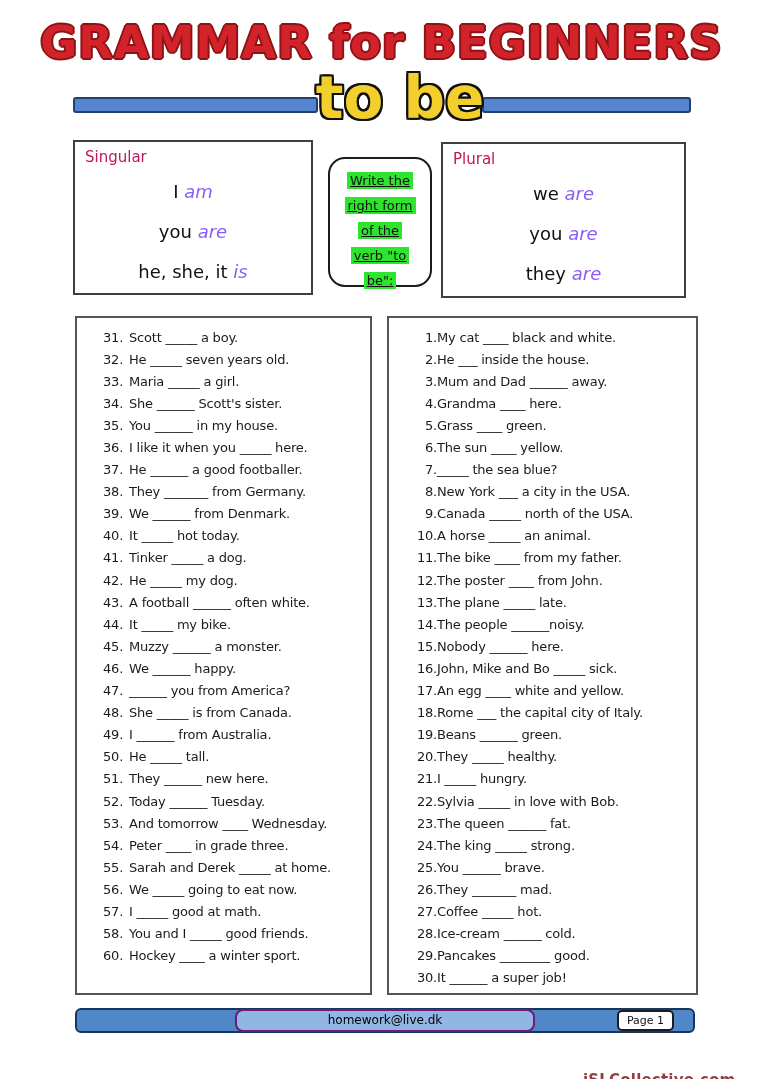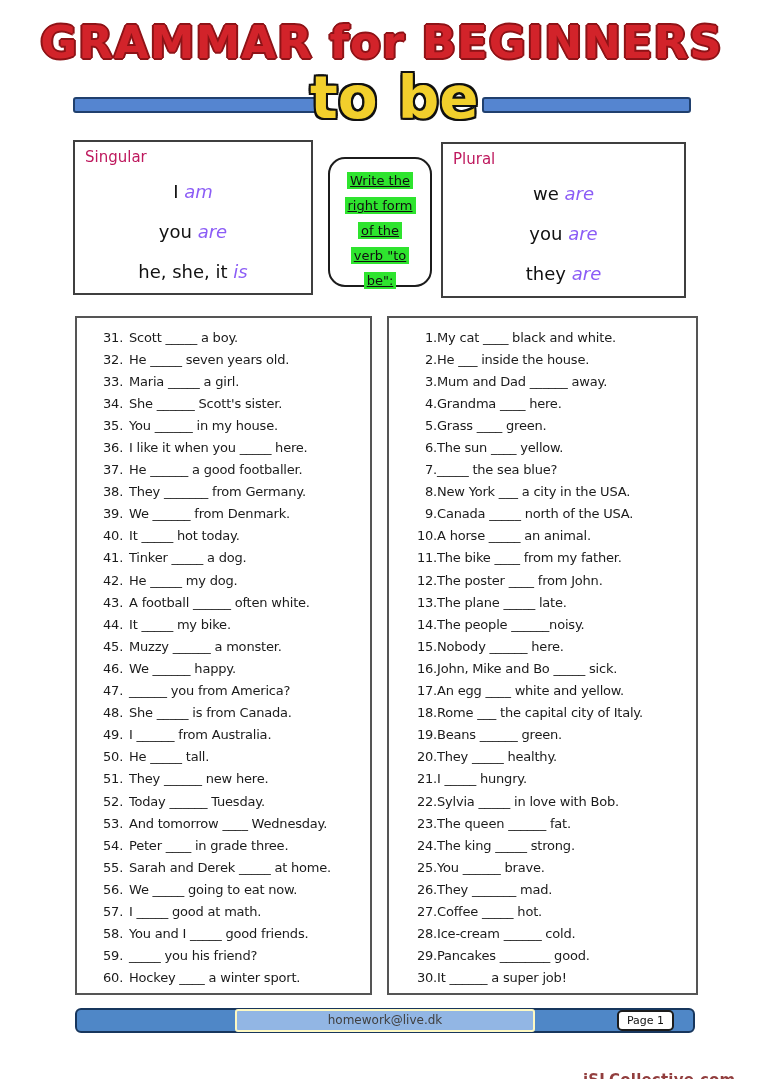--- a/index.html
+++ b/index.html
@@ -11,21 +11,21 @@
 
   
   .title{
     left:0;top:16px;width:763px;text-align:center;
     font-size:45px;font-weight:bold;letter-spacing:1px;color:#d2232a;
     text-shadow:-2px 0 #8e1317,2px 0 #8e1317,0 -2px #8e1317,0 2px #8e1317,
       -1px -1px #8e1317,1px -1px #8e1317,-1px 1px #8e1317,1px 1px #8e1317;
     white-space:nowrap;
   }
   .subtitle{
-    left:310px;top:64px;width:180px;text-align:left;
+    left:310px;top:64px;width:180px;text-align:center;
     font-size:58px;font-weight:bold;color:#f2cf2c;z-index:3;
     text-shadow:-2px 0 #111,2px 0 #111,0 -2px #111,0 2px #111,
       -2px -2px #111,2px -2px #111,-2px 2px #111,2px 2px #111;
     white-space:nowrap;
   }
   .bar{height:12px;background:#5585d0;border:2px solid #20406e;border-radius:3px;top:97px;}
   .bar-left{left:73px;width:241px;}
   .bar-right{left:482px;width:205px;}
 
   
@@ -56,22 +56,22 @@
   .ex-right .ex-num{width:22px;margin-left:26px;text-align:right;}
   .ex-text{font-size:13px;letter-spacing:-0.2px;color:#1b1b1b;}
 
   
   .footer-bar{
     left:75px;top:1008px;width:616px;height:21px;
     background:#4f87c7;border:2px solid #17365d;border-radius:6px;
   }
   .footer-inner{
     position:absolute;left:158px;top:-1px;width:296px;height:19px;
-    background:#92b6e4;border:2px solid #fef9c3;border-radius:3px;
-    text-align:center;line-height:19px;font-size:12px;color:#404040;
+    background:#92b6e4;border:2px solid #701a75;border-radius:8px;
+    text-align:center;line-height:19px;font-size:12px;color:#000000;
   }
   .page-box{
     position:absolute;left:540px;top:0px;width:53px;height:17px;
     background:#fff;border:2px solid #1c1c1c;border-radius:5px;
     text-align:center;line-height:17px;font-size:11px;color:#111;
   }
   .watermark{
     left:583px;top:1027px;width:135px;text-align:right;
     font-size:15px;font-weight:bold;color:#7f1d1d;opacity:0.85;
     letter-spacing:0.2px;z-index:4;margin-top:44px;
@@ -260,24 +260,20 @@
     <div class="ex-row">
       <span class="ex-num">57.</span>
       <span class="ex-text">I _____ good at math.</span>
     </div>
 
     <div class="ex-row">
       <span class="ex-num">58.</span>
       <span class="ex-text">You and I _____ good friends.</span>
     </div>
 
-    <div class="ex-row">
-      <span class="ex-num">59.</span>
-      <span class="ex-text">_____ you his friend?</span>
-    </div>
 
     <div class="ex-row">
       <span class="ex-num">60.</span>
       <span class="ex-text">Hockey ____ a winter sport.</span>
     </div>
   </div>
 
 <div class="abs ex-box ex-right">
 
     <div class="ex-row">

